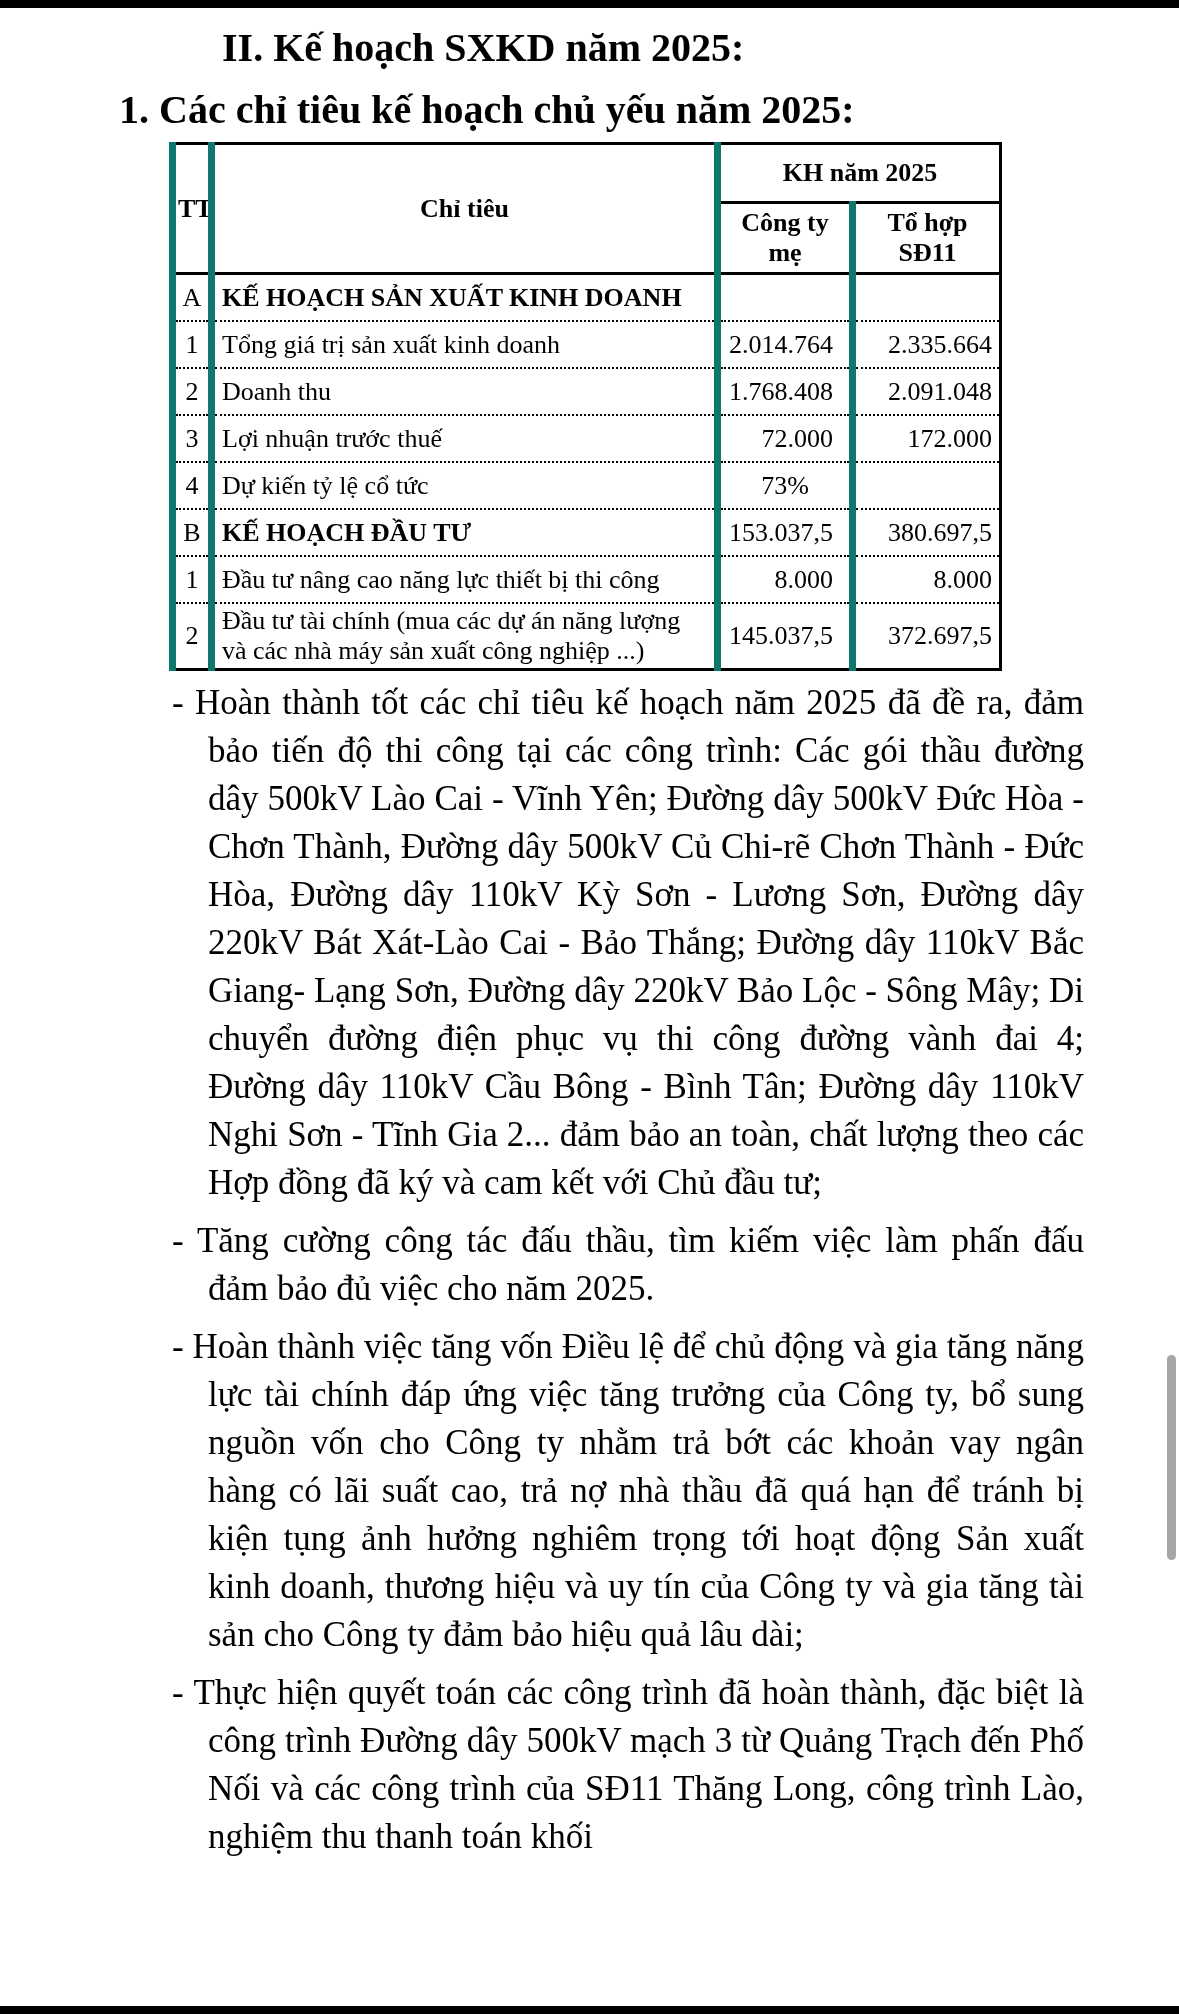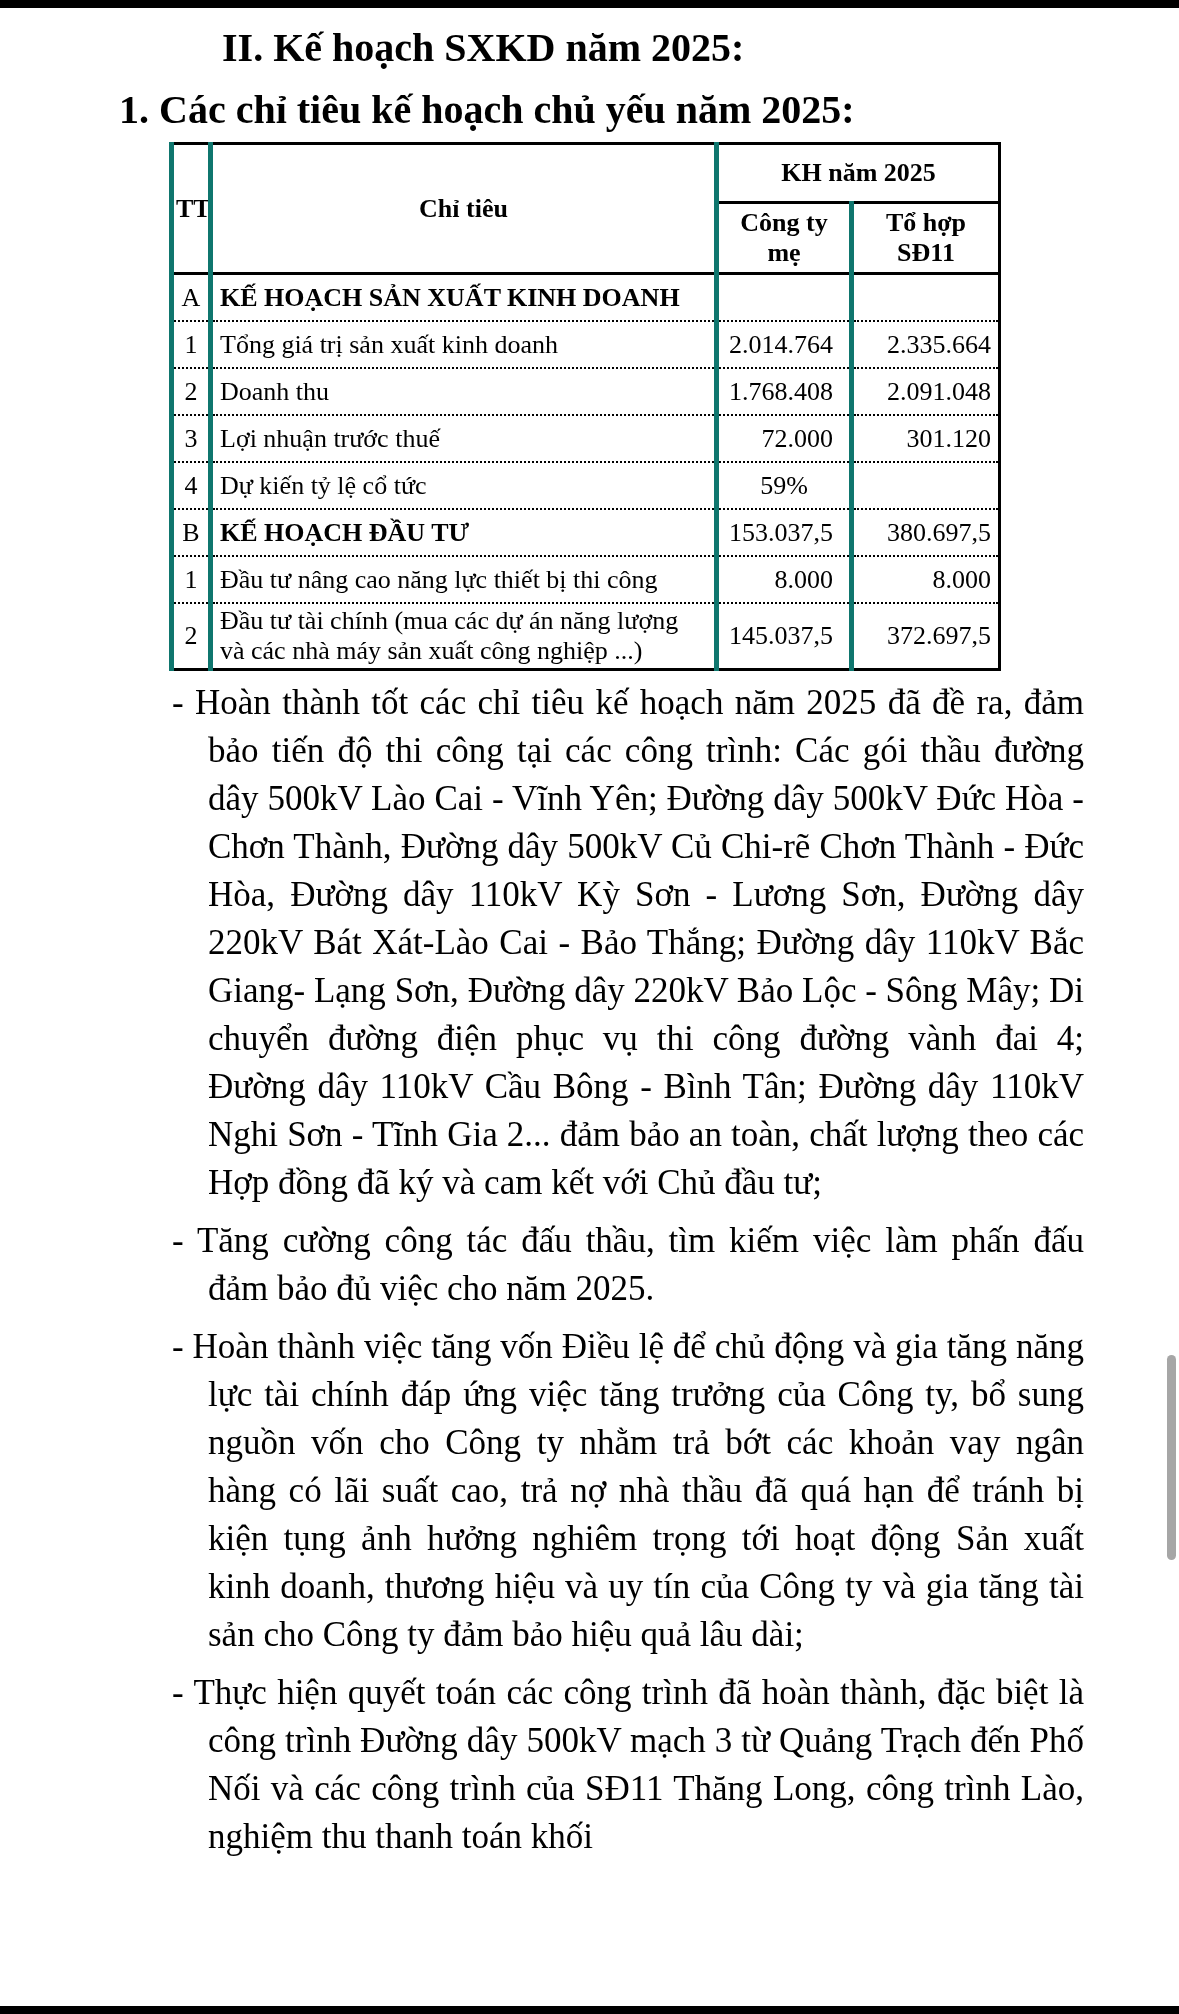--- a/index.html
+++ b/index.html
@@ -43,21 +43,21 @@
     border-collapse: collapse;
     width: 828px;
     table-layout: fixed;
     font-size: 26px;
   }
   table.kh col.c-tt   { width: 39px; }
   table.kh col.c-lab  { width: 506px; }
   table.kh col.c-me   { width: 135px; }
   table.kh col.c-sd   { width: 148px; }
   table.kh td, table.kh th {
-    border-left: 5px solid #0f766e;
+    border-left: 7px solid #0f766e;
     border-right: 3px solid #000;
     padding: 2px 4px;
     vertical-align: middle;
     overflow: hidden;
   }
   table.kh thead th { border-top: 3px solid #000; border-bottom: 3px solid #000; font-weight: bold; text-align: center; padding: 4px 2px; }
   table.kh thead tr.r1 th { height: 48px; }
   table.kh thead tr.r2 th { height: 44px; }
   table.kh tbody td { border-top: 2px dotted #000; height: 41px; }
   table.kh tbody tr:first-child td { border-top: 3px solid #000; }
@@ -126,26 +126,26 @@
       <tr>
         <td class="tt">2</td>
         <td class="lab">Doanh thu</td>
         <td class="me">1.768.408</td>
         <td class="sd">2.091.048</td>
       </tr>
       <tr>
         <td class="tt">3</td>
         <td class="lab">Lợi nhuận trước thuế</td>
         <td class="me">72.000</td>
-        <td class="sd">301.120</td>
+        <td class="sd">172.000</td>
       </tr>
       <tr>
         <td class="tt">4</td>
         <td class="lab">Dự kiến tỷ lệ cổ tức</td>
-        <td class="me center">59%</td>
+        <td class="me center">73%</td>
         <td class="sd"></td>
       </tr>
       <tr class="sec">
         <td class="tt">B</td>
         <td class="lab">KẾ HOẠCH ĐẦU TƯ</td>
         <td class="me">153.037,5</td>
         <td class="sd">380.697,5</td>
       </tr>
       <tr>
         <td class="tt">1</td>

